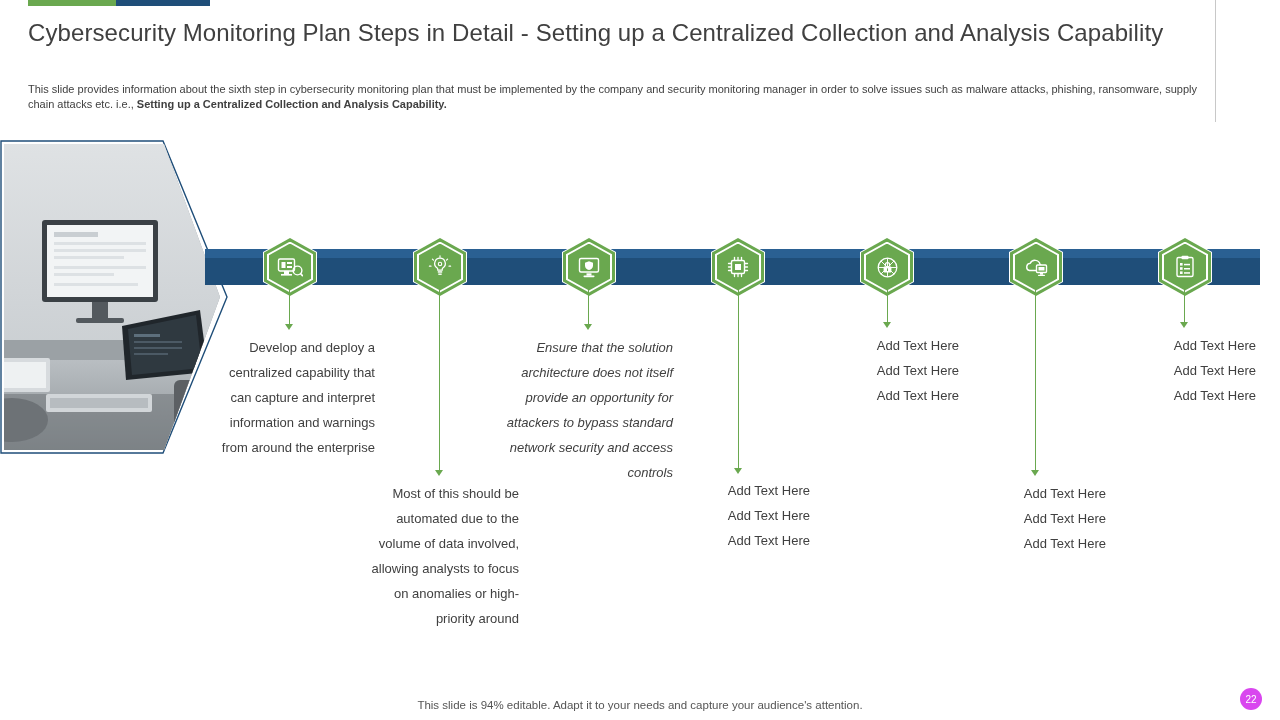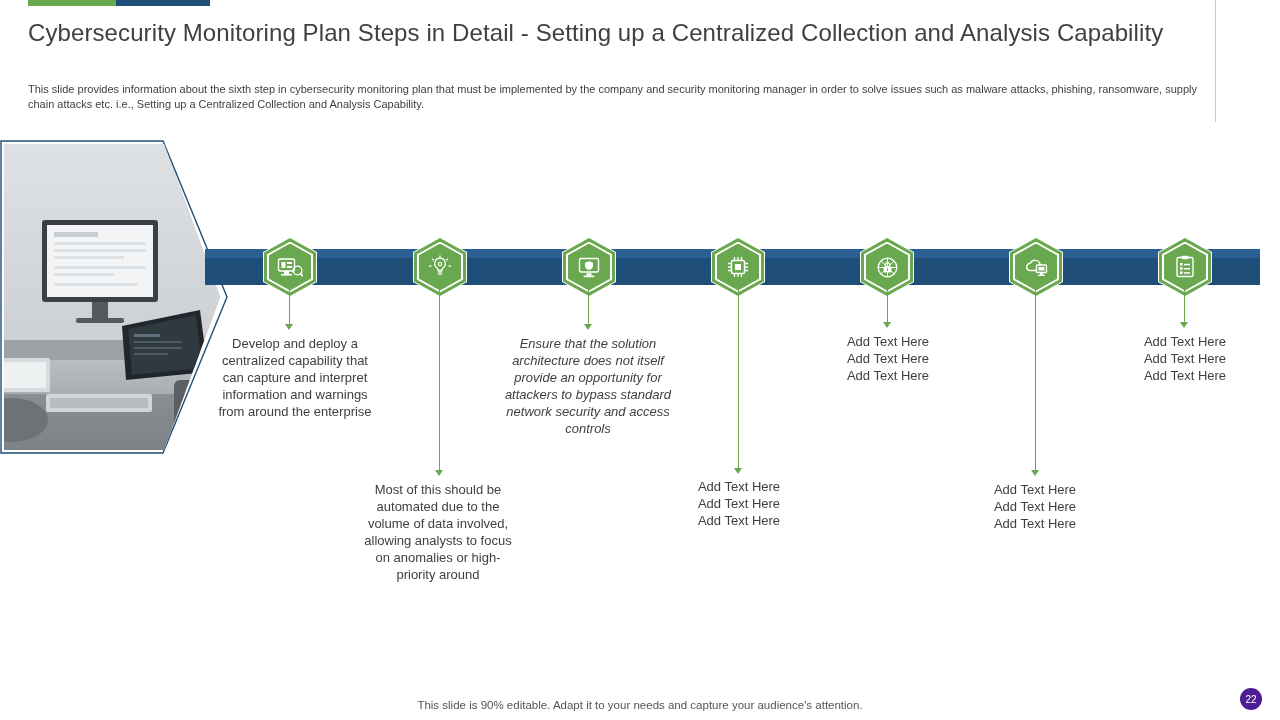--- a/index.html
+++ b/index.html
@@ -46,21 +46,21 @@
   }
   .subtitle {
     position: absolute;
     left: 28px;
     top: 82px;
     width: 1172px;
     font-size: 11px;
     line-height: 15px;
     color: #404040;
   }
-  .subtitle b { font-weight: normal; }
+  .subtitle b { font-weight: bold; }
 
   
   .photo-wrap {
     position: absolute;
     left: 0;
     top: 140px;
     width: 228px;
     height: 314px;
   }
   .photo-outline {
@@ -159,44 +159,44 @@
     bottom: 0;
     width: 0; height: 0;
     border-left: 4.5px solid transparent;
     border-right: 4.5px solid transparent;
     border-top: 6px solid #6aa84f;
   }
 
   
   .caption {
     position: absolute;
-    text-align: center;
+    text-align: right;
     font-size: 13px;
-    line-height: 17px;
+    line-height: 25px;
     color: #404040;
   }
 
   
   .footer-note {
     position: absolute;
     left: 0;
     top: 699px;
     width: 1280px;
     text-align: center;
     font-size: 11.5px;
     color: #555555;
   }
   .page-badge {
     position: absolute;
     left: 1240px;
     top: 688px;
     width: 22px;
     height: 22px;
     border-radius: 50%;
-    background: #4c1d95;
+    background: #d946ef;
     color: #ffffff;
     font-size: 10px;
     display: flex;
     align-items: center;
     justify-content: center;
   }
 </style>
 </head>
 <body>
 
@@ -426,14 +426,14 @@
   </div>
 
 <div class="caption" style="left:215px; top:335px; width:160px;">Develop and deploy a centralized capability that can capture and interpret information and warnings from around the enterprise</div>
 <div class="caption" style="left:357px; top:481px; width:162px;">Most of this should be automated due to the volume of data involved, allowing analysts to focus on anomalies or high-priority around</div>
 <div class="caption" style="left:503px; top:335px; width:170px;font-style:italic;">Ensure that the solution architecture does not itself provide an opportunity for attackers to bypass standard network security and access controls</div>
 <div class="caption" style="left:668px; top:478px; width:142px;" style2="">Add Text Here<br>Add Text Here<br>Add Text Here</div>
 <div class="caption" style="left:817px; top:333px; width:142px;">Add Text Here<br>Add Text Here<br>Add Text Here</div>
 <div class="caption" style="left:964px; top:481px; width:142px;">Add Text Here<br>Add Text Here<br>Add Text Here</div>
 <div class="caption" style="left:1114px; top:333px; width:142px;">Add Text Here<br>Add Text Here<br>Add Text Here</div>
 
-<div class="footer-note">This slide is 90% editable. Adapt it to your needs and capture your audience's attention.</div>
+<div class="footer-note">This slide is 94% editable. Adapt it to your needs and capture your audience's attention.</div>
 <div class="page-badge">22</div>
 
 </body></html>

